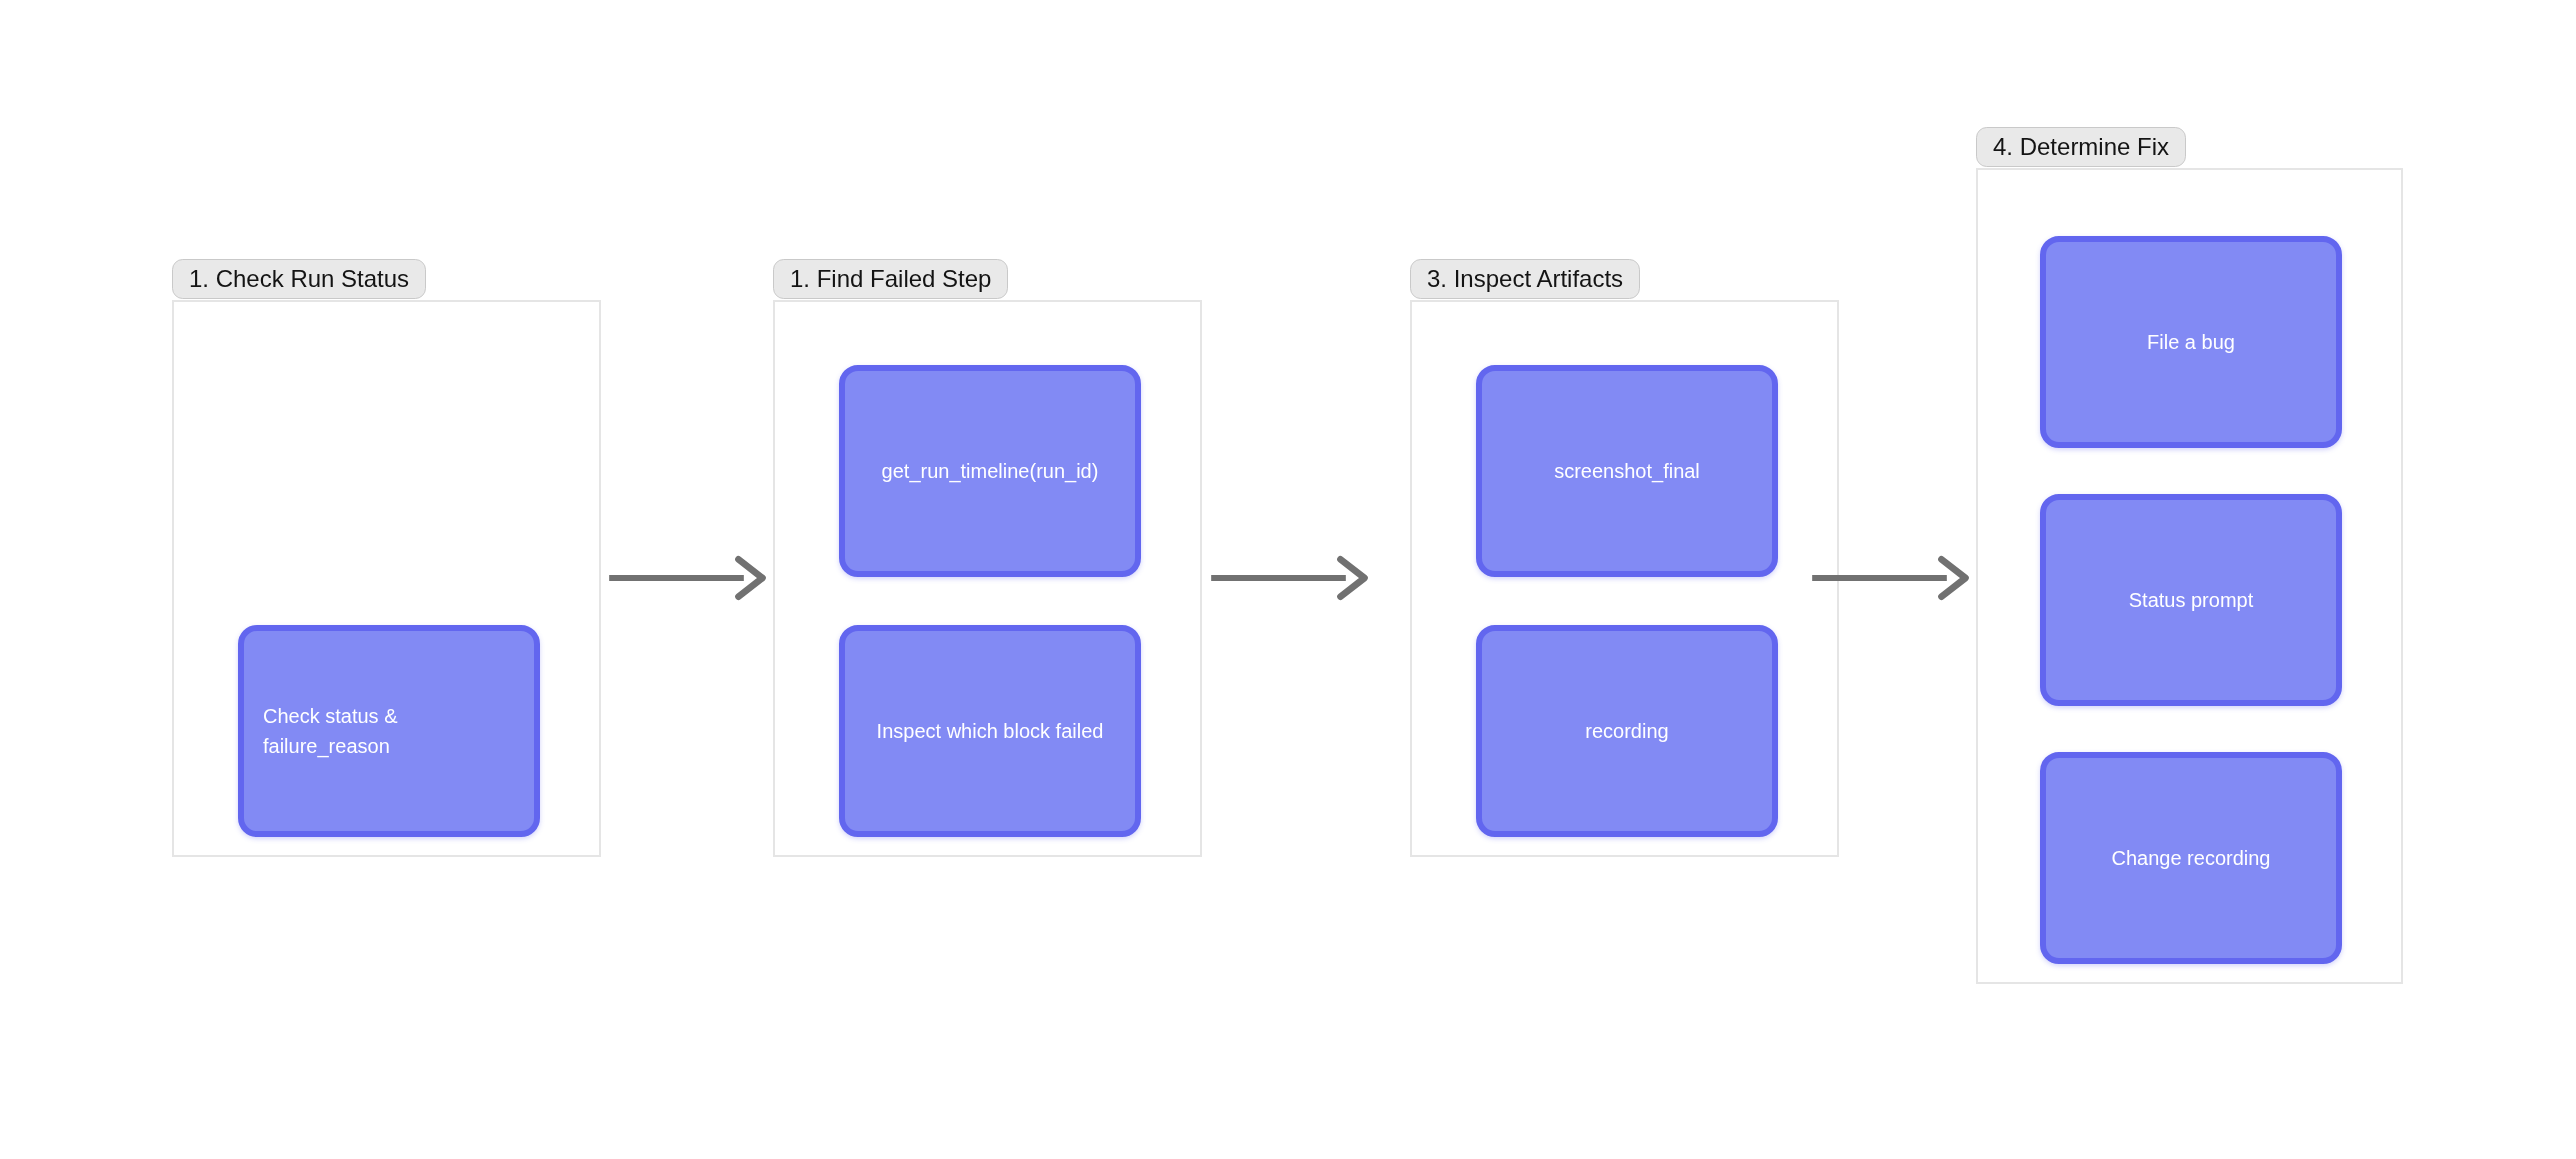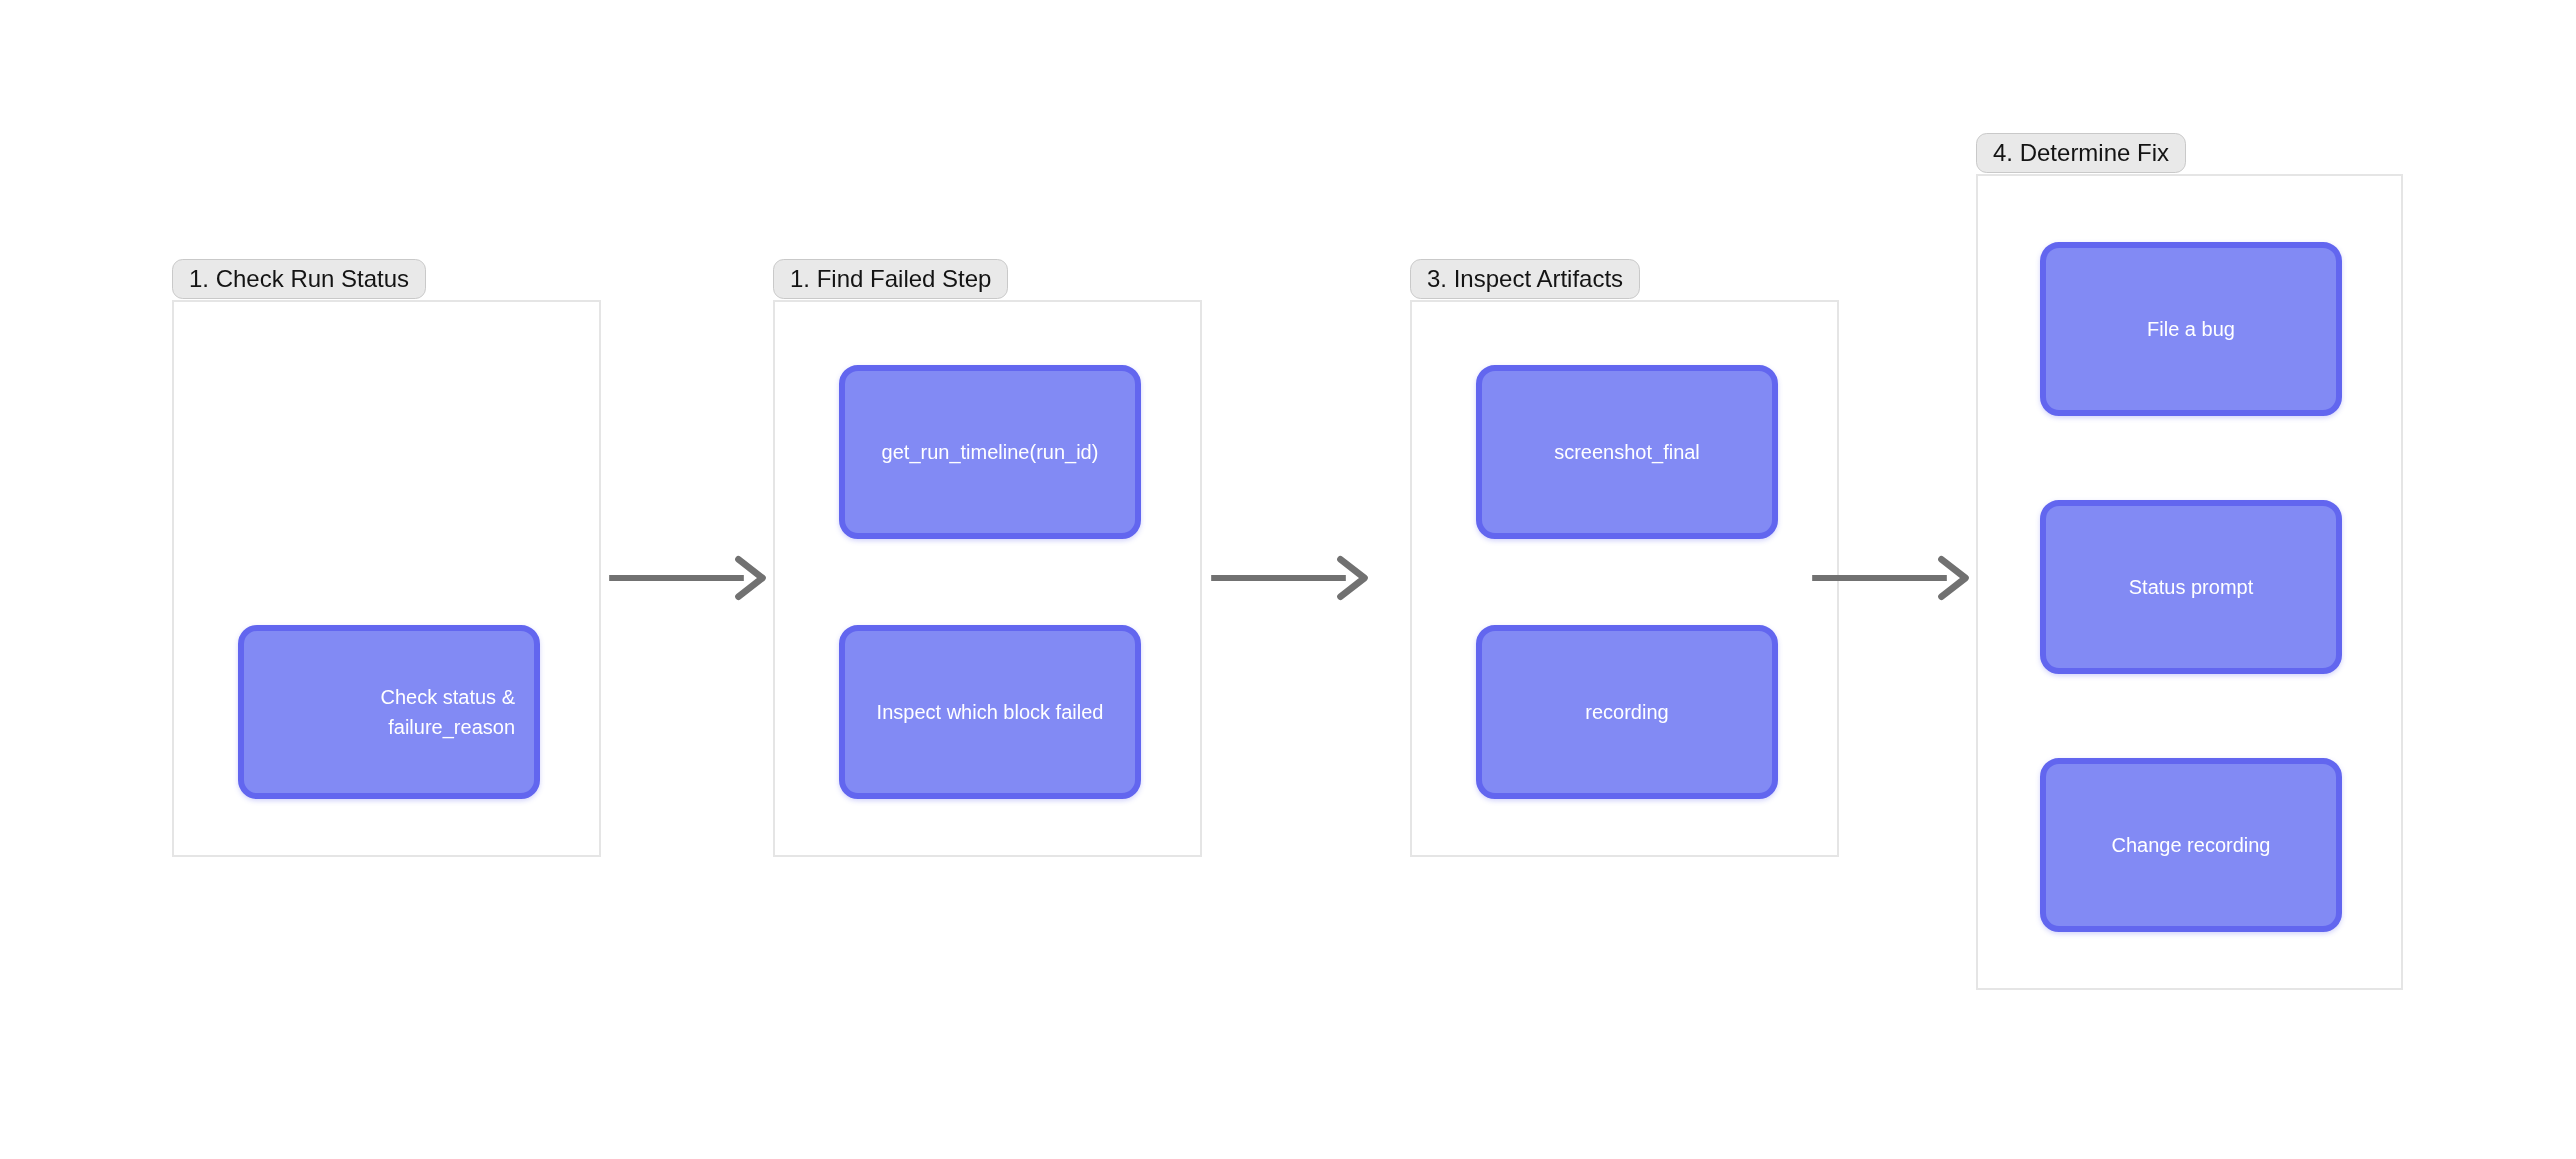--- a/index.html
+++ b/index.html
@@ -15,21 +15,21 @@
   
   .group{
     position:absolute;
     box-sizing:border-box;
     background:#ffffff;
     border:2px solid #e5e5e5;
   }
   .g1{left:172px;top:300px;width:429px;height:557px;}
   .g2{left:773px;top:300px;width:429px;height:557px;}
   .g3{left:1375px;top:300px;width:429px;height:557px;margin-left:35px;}
-  .g4{left:1976px;top:174px;width:427px;height:816px;}
+  .g4{left:1976px;top:168px;width:427px;height:816px;}
 
   
   .group-label{
     position:absolute;
     left:-2px;top:-43px;
     height:38px;line-height:38px;
     padding:0 16px;
     background:#e9e9e9;
     border:1.3px solid #c9c9c9;
     border-radius:10.7px;
@@ -37,26 +37,26 @@
     font-weight:500;
     color:#141414;
     white-space:nowrap;
   }
 
   
   .node{
     position:absolute;
     box-sizing:border-box;
     left:64px;
-    width:302px;height:174px;
+    width:302px;height:212px;
     background:#828af4;
     border:6.7px solid #6266ef;
     border-radius:19px;
     display:flex;align-items:center;justify-content:center;
-    text-align:right;
+    text-align:left;
     color:#ffffff;
     font-size:20px;
     line-height:1.5;
     padding:0 19px;
     box-shadow:0 2px 5.4px rgba(98,102,239,0.28);
   }
   .node.one-line{white-space:nowrap;}
   .g1 .n1,.g2 .n1,.g3 .n1{top:63px;}
   .g1 .n2,.g2 .n2,.g3 .n2{top:323px;}
   .g4 .node{left:62px;}

